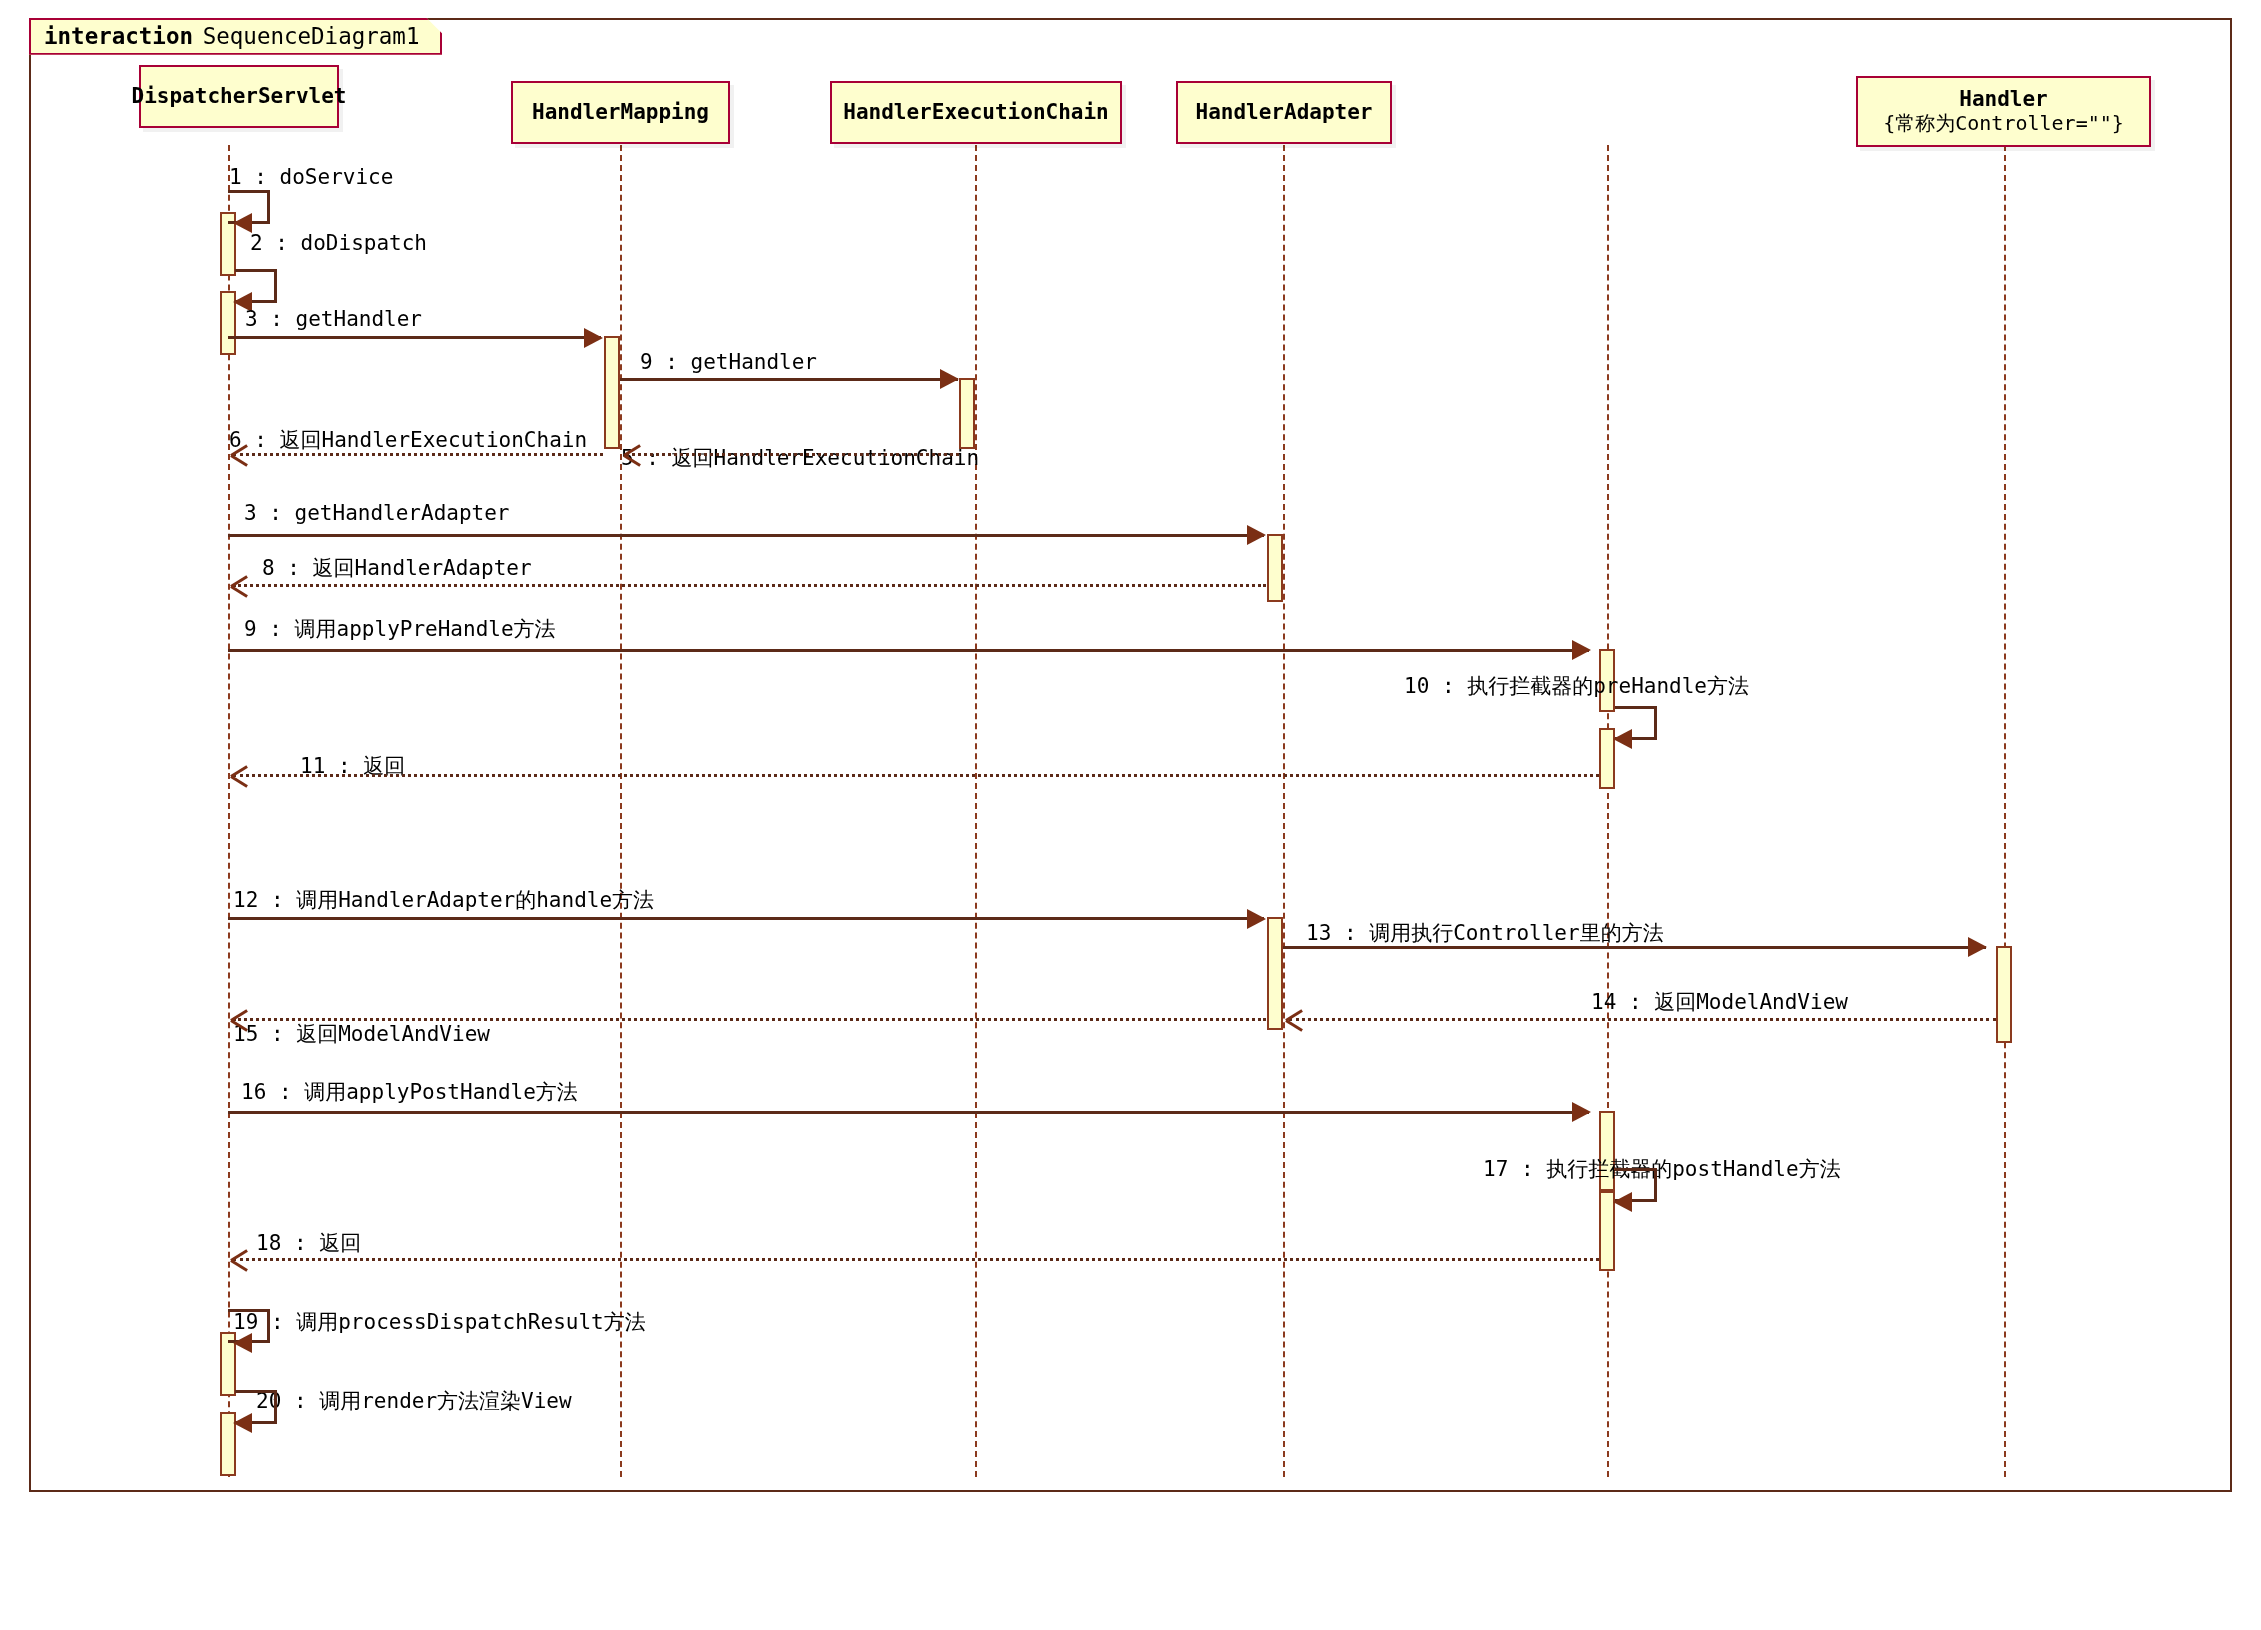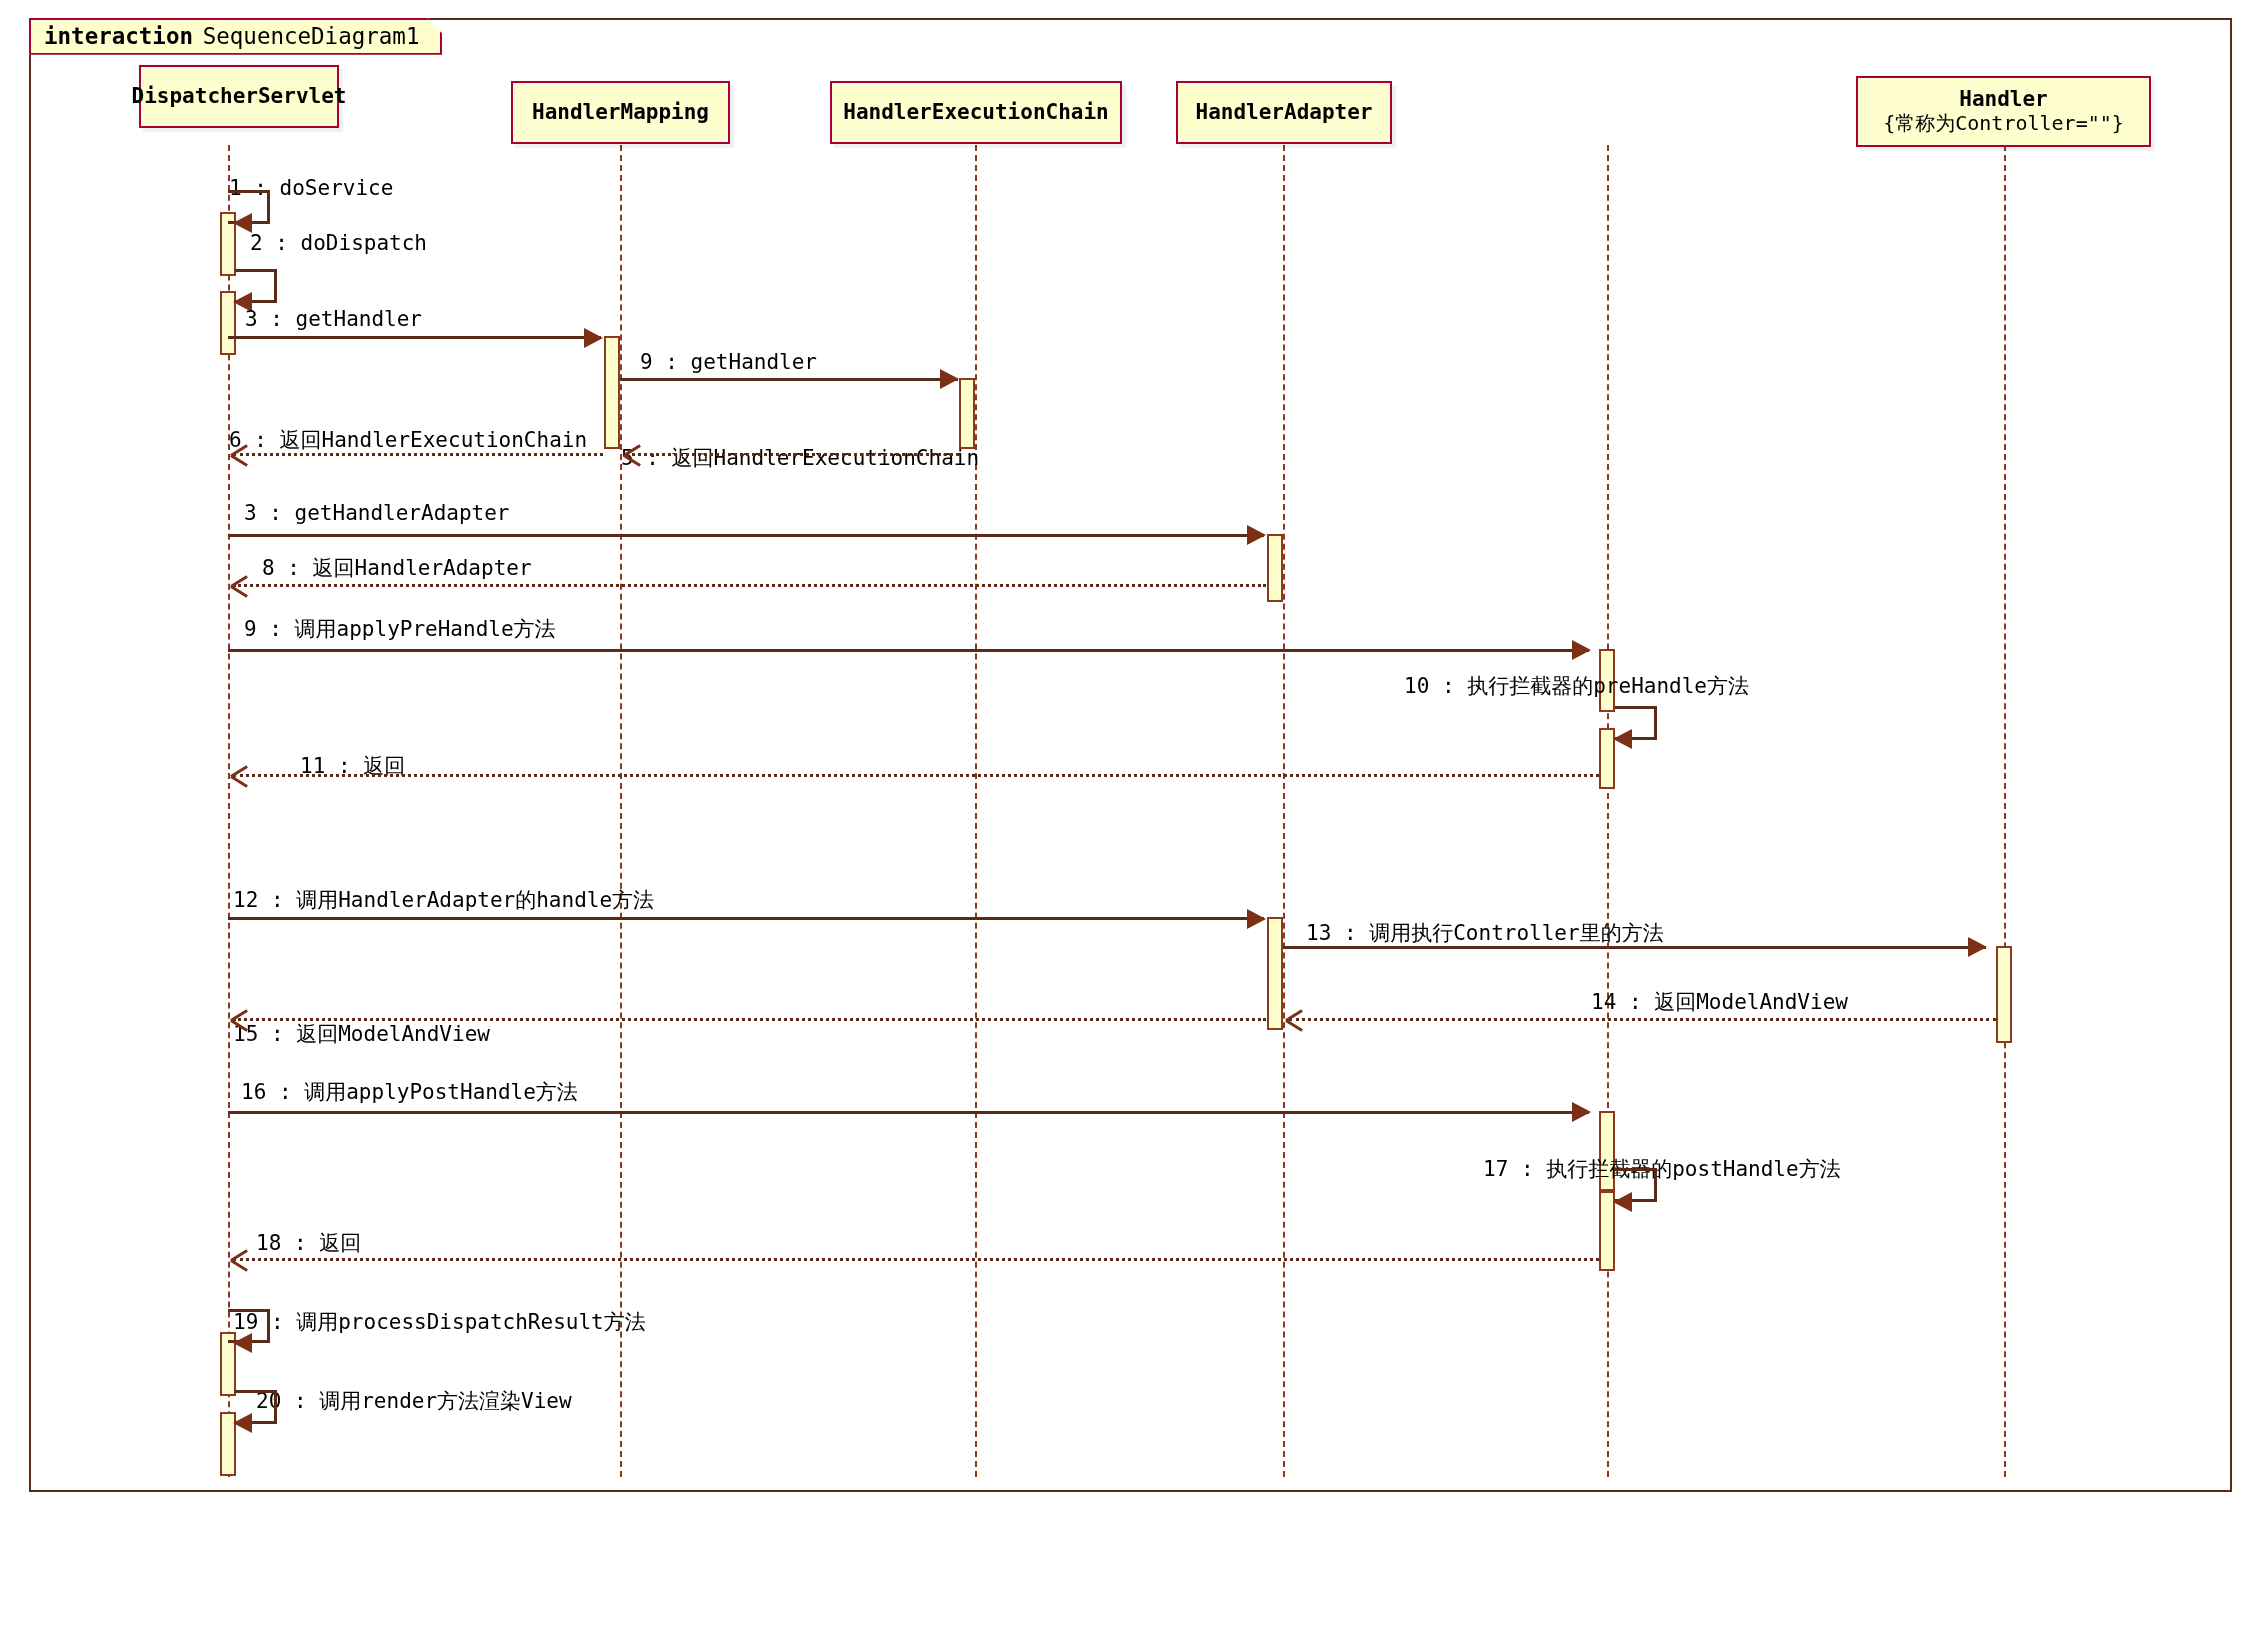--- a/index.html
+++ b/index.html
@@ -206,21 +206,21 @@
   <div class="activation" style="left:1996px; top:946px; height:97px;"></div>
 
   <div class="activation" style="left:1599px; top:1111px; height:80px;"></div>
 
   <div class="activation" style="left:1599px; top:1191px; height:80px;"></div>
 
   <div class="activation" style="left:220px; top:1332px; height:64px;"></div>
 
   <div class="activation" style="left:220px; top:1412px; height:64px;"></div>
 
-  <div class="msg-label" style="left:229px; top:165px;margin-top:11px;">1 : doService</div>
+  <div class="msg-label" style="left:229px; top:165px;">1 : doService</div>
   <div class="selfcall" style="left:228px; top:190px; height:34px;"></div>
   <div class="head-solid-l" style="left:233px; top:213px;"></div>
 
   <div class="msg-label" style="left:250px; top:231px;">2 : doDispatch</div>
   <div class="selfcall" style="left:235px; top:269px; height:34px;"></div>
   <div class="head-solid-l" style="left:233px; top:292px;"></div>
 
   <div class="msg-label" style="left:245px; top:307px;">3 : getHandler</div>
   <div class="msg-line" style="left:228px; top:336px; width:373px;"></div>
   <div class="head-solid-r" style="left:584px; top:328px;"></div>

